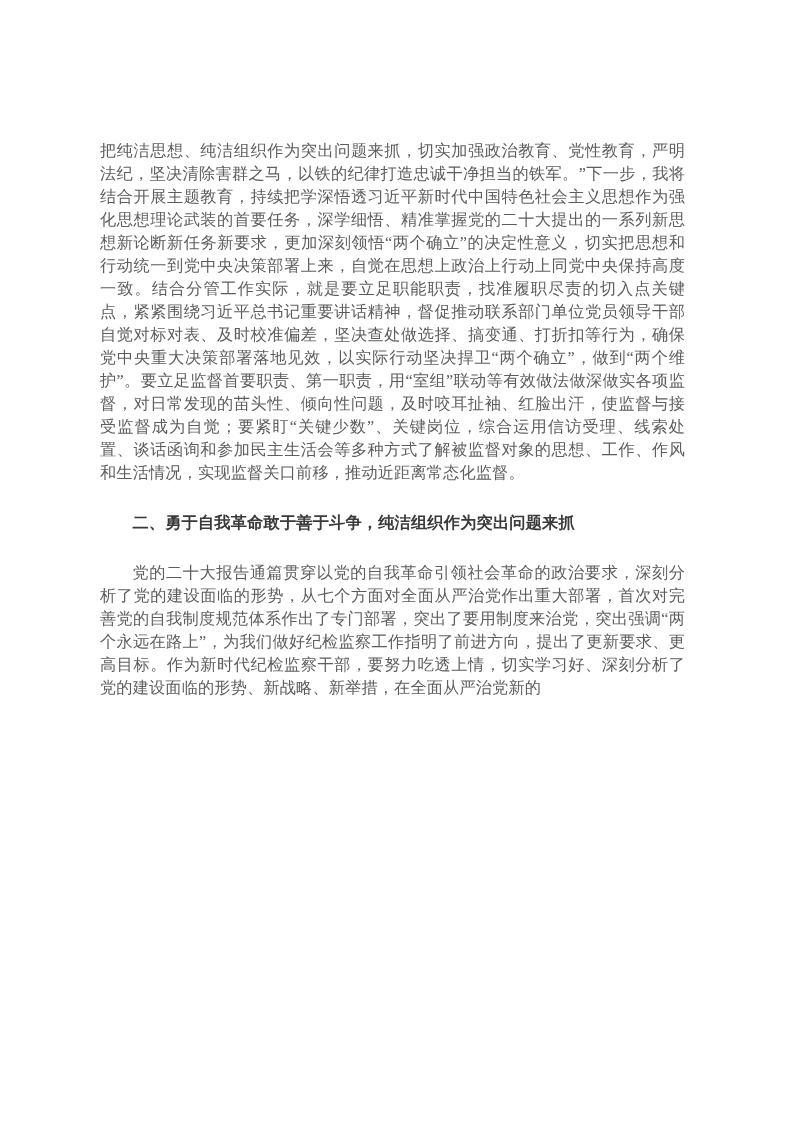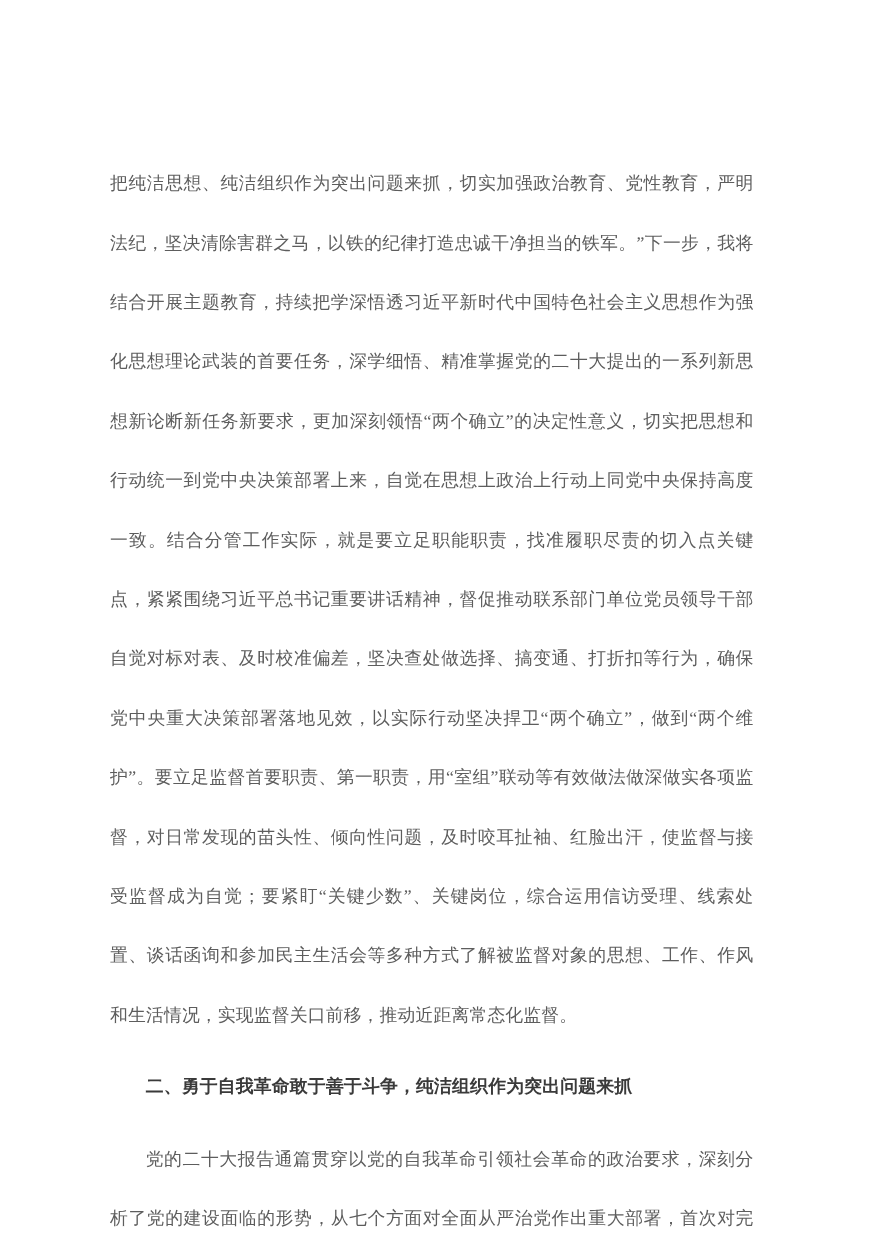--- a/index.html
+++ b/index.html
@@ -23,21 +23,21 @@
   }
   .text-column {
     position: absolute;
     left: 100px;
     top: 140px;
     width: 585px;
   }
   .para {
     margin: 0;
     font-size: 16.2px;
-    line-height: 54px;
+    line-height: 23px;
     color: #5d5d5d;
     text-align: justify;
     text-justify: inter-ideograph;
     letter-spacing: 0.15px;
     word-break: break-all;
     font-weight: normal;
   }
   .para.indent {
     text-indent: 2em;
   }
@@ -62,16 +62,16 @@
   <div class="text-column">
 
     <p class="para">把纯洁思想、纯洁组织作为突出问题来抓，切实加强政治教育、党性教育，严明法纪，坚决清除害群之马，以铁的纪律打造忠诚干净担当的铁军。”下一步，我将结合开展主题教育，持续把学深悟透习近平新时代中国特色社会主义思想作为强化思想理论武装的首要任务，深学细悟、精准掌握党的二十大提出的一系列新思想新论断新任务新要求，更加深刻领悟“两个确立”的决定性意义，切实把思想和行动统一到党中央决策部署上来，自觉在思想上政治上行动上同党中央保持高度一致。结合分管工作实际，就是要立足职能职责，找准履职尽责的切入点关键点，紧紧围绕习近平总书记重要讲话精神，督促推动联系部门单位党员领导干部自觉对标对表、及时校准偏差，坚决查处做选择、搞变通、打折扣等行为，确保党中央重大决策部署落地见效，以实际行动坚决捍卫“两个确立”，做到“两个维护”。要立足监督首要职责、第一职责，用“室组”联动等有效做法做深做实各项监督，对日常发现的苗头性、倾向性问题，及时咬耳扯袖、红脸出汗，使监督与接受监督成为自觉；要紧盯“关键少数”、关键岗位，综合运用信访受理、线索处置、谈话函询和参加民主生活会等多种方式了解被监督对象的思想、工作、作风和生活情况，实现监督关口前移，推动近距离常态化监督。</p>
 
     <div class="spacer-half"></div>
 
     <p class="heading">二、勇于自我革命敢于善于斗争，纯洁组织作为突出问题来抓</p>
 
     <div class="spacer-half"></div>
 
-    <p class="para indent">党的二十大报告通篇贯穿以党的自我革命引领社会革命的政治要求，深刻分析了党的建设面临的形势，从七个方面对全面从严治党作出重大部署，首次对完善党的自我制度规范体系作出了专门部署，突出了要用制度来治党，突出强调“两个永远在路上”，为我们做好纪检监察工作指明了前进方向，提出了更新要求、更高目标。作为新时代纪检监察干部，要努力吃透上情，切实学习好、理解透关于全面从严治党的新思路、新战略、新举措，要立足监督首要职责</p>
+    <p class="para indent">党的二十大报告通篇贯穿以党的自我革命引领社会革命的政治要求，深刻分析了党的建设面临的形势，从七个方面对全面从严治党作出重大部署，首次对完善党的自我制度规范体系作出了专门部署，突出了要用制度来治党，突出强调“两个永远在路上”，为我们做好纪检监察工作指明了前进方向，提出了更新要求、更高目标。作为新时代纪检监察干部，要努力吃透上情，切实学习好、深刻分析了党的建设面临的形势、新战略、新举措，在全面从严治党新的</p>
 
   </div>
 </div>
 
 </body></html>

